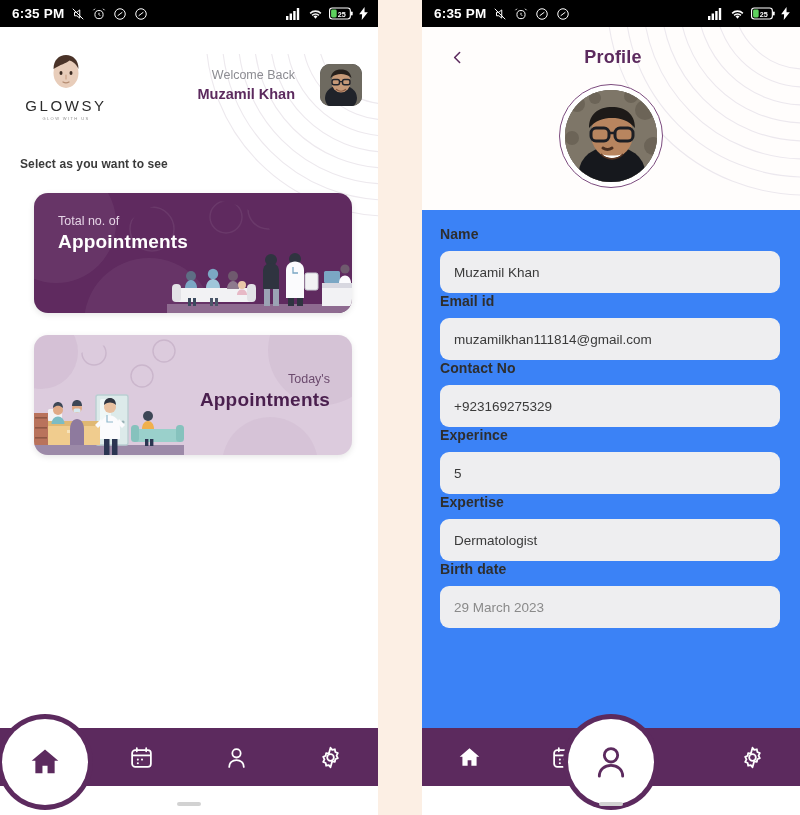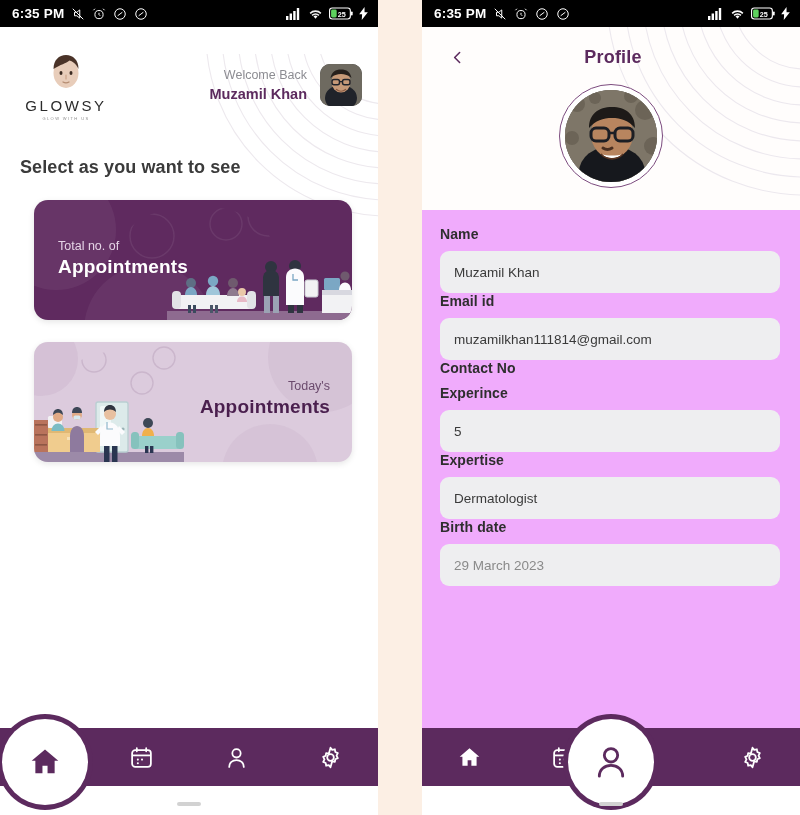--- a/index.html
+++ b/index.html
@@ -47,44 +47,44 @@
   }
   .logo-wrap { display: flex; flex-direction: column; align-items: center; width: 92px; }
   .logo-face { width: 40px; height: 44px; }
   .logo-name {
     font-size: 15px; letter-spacing: 2.6px; color: #2b2b2b;
     margin-top: 4px; font-weight: 500;
   }
   .logo-tag {
     font-size: 4px; letter-spacing: 1.4px; color: #8d8d8d; margin-top: 2px;
   }
-  .welcome { display: flex; align-items: center; gap: 13px; }
+  .welcome { display: flex; align-items: center; gap: 25px; }
   .welcome-text { text-align: right; }
   .welcome-hi { font-size: 12.5px; color: #8c8c92; line-height: 1.5; }
   .welcome-name { font-size: 14.5px; color: #5C2A5E; font-weight: bold; line-height: 1.35; }
   .avatar-sm {
     width: 42px; height: 42px; border-radius: 10px; overflow: hidden;
     flex: 0 0 auto; background: #3a3a3a;
   }
 
   .section-title {
     position: relative; z-index: 5;
-    font-size: 18px; color: #3b3b3b; font-weight: bold;
+    font-size: 12px; color: #3b3b3b; font-weight: bold;
     padding: 36px 0 0 20px; letter-spacing: .1px;
   }
 
   .cards { position: relative; z-index: 5; padding: 22px 26px 0 34px; }
   .card {
     position: relative; height: 120px; border-radius: 14px; overflow: hidden;
     margin-bottom: 22px; box-shadow: 0 2px 6px rgba(0,0,0,.10);
   }
   .card-dark  { background: #5F2A5F; }
   .card-light { background: #DCCBDD; }
   .card-text { position: absolute; z-index: 3; }
-  .card-dark .card-text  { left: 24px; top: 36px; text-align: left; }
+  .card-dark .card-text  { left: 24px; top: 18px; text-align: left; }
   .card-light .card-text { right: 22px; top: 34px; text-align: right; }
   .card-kicker-dark { font-size: 12.5px; color: #e5d4e6; line-height: 1.6; }
   .card-title-dark  { font-size: 19px; color: #ffffff; font-weight: bold; letter-spacing: .2px; }
   .card-kicker-light{ font-size: 12.5px; color: #6b4a6d; line-height: 1.6; }
   .card-title-light { font-size: 19px; color: #4A1F4E; font-weight: bold; letter-spacing: .2px; }
   .card-art { position: absolute; bottom: 0; z-index: 2; }
   .card-dark .card-art  { right: 0; }
   .card-light .card-art { left: 0; }
   .card-blob { position: absolute; border-radius: 50%; z-index: 1; }
 
@@ -106,21 +106,21 @@
   }
   .bump-left  { left: 2px; }
   .bump-right { left: 50%; transform: translateX(-50%); }
   .gesture-bar {
     position: absolute; bottom: 9px; left: 50%; transform: translateX(-50%);
     width: 24px; height: 4px; border-radius: 2px; background: #d2d2d2; z-index: 30;
   }
   .nav-under { position: absolute; left:0; right:0; bottom:0; height:29px; background:#fff; z-index: 22; }
 
   
-  .profile-body { position: relative; height: 788px; background: #f0abfc; }
+  .profile-body { position: relative; height: 788px; background: #3b82f6; }
   .profile-top {
     position: relative; height: 183px; background: #FFFDFC; z-index: 2; overflow: hidden;
   }
   .pf-headerbar {
     position: relative; z-index: 6;
     display: flex; align-items: center; padding: 17px 18px 0 22px;
   }
   .back-btn { width: 26px; height: 26px; display:flex; align-items:center; justify-content:center; cursor:pointer; }
   .pf-title {
     flex: 1; text-align: center; font-size: 18px; color: #5C2A5E;
@@ -523,20 +523,21 @@
         <div class="field-group">
           <div class="field-label">Name</div>
           <div class="field-box">Muzamil Khan</div>
         </div>
         <div class="field-group">
           <div class="field-label">Email id</div>
           <div class="field-box">muzamilkhan111814@gmail.com</div>
         </div>
         <div class="field-group">
           <div class="field-label">Contact No</div>
+          <div class="field-box">+923169275329</div>
         </div>
         <div class="field-group">
           <div class="field-label">Experince</div>
           <div class="field-box">5</div>
         </div>
         <div class="field-group">
           <div class="field-label">Expertise</div>
           <div class="field-box">Dermatologist</div>
         </div>
         <div class="field-group">

